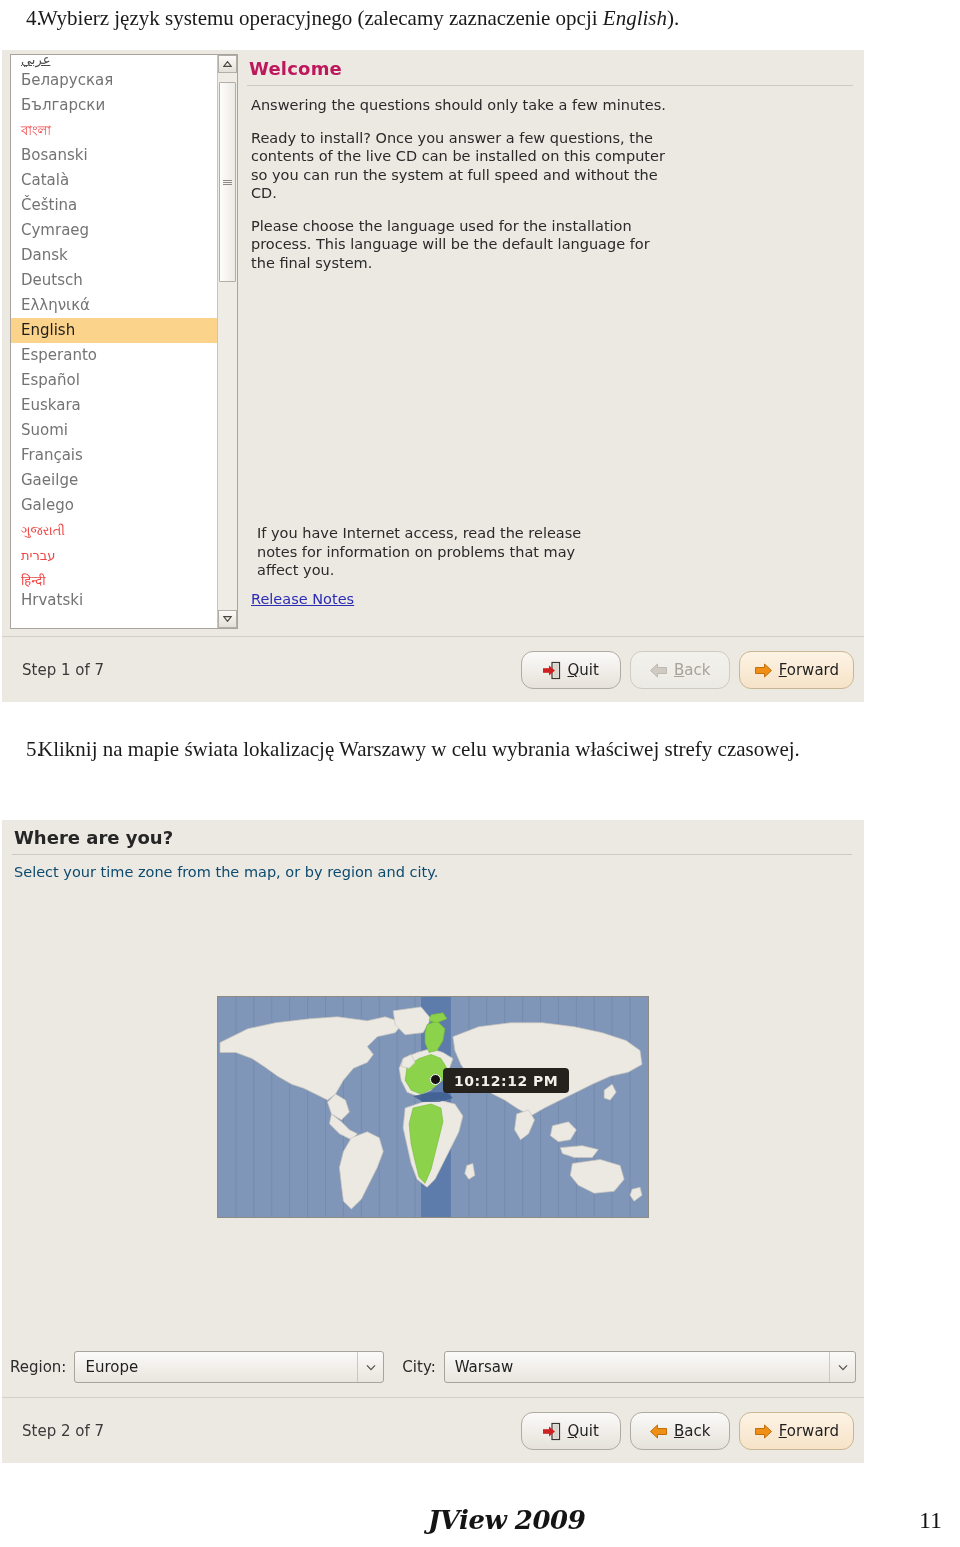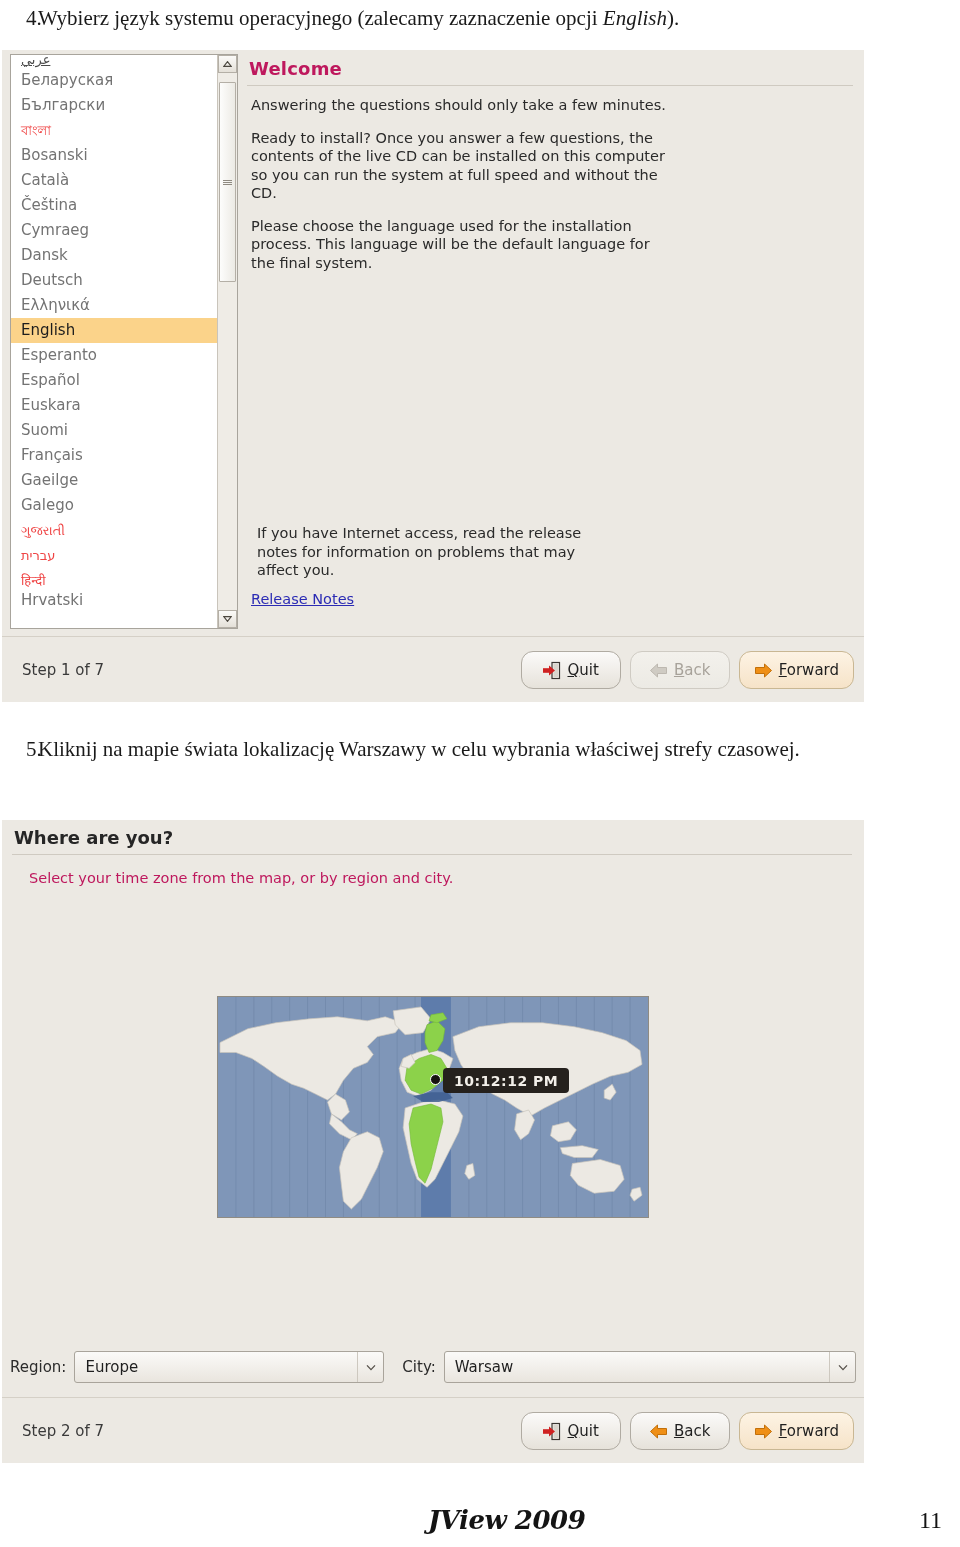--- a/index.html
+++ b/index.html
@@ -136,21 +136,21 @@
   
   .tz-head{
     position:absolute;left:10px;top:4px;width:840px;
   }
   .tz-head h2{
     margin:0;padding:3px 0 4px 2px;font-size:18px;font-weight:bold;color:#262626;
     font-family:"DejaVu Sans", sans-serif;
   }
   .tz-head .rule{height:1px;background:#cfcac1;margin:2px 0 9px 0;}
   .tz-head p{
-    margin:15px;padding-left:2px;font-size:14.5px;color:#be185d;
+    margin:0;padding-left:2px;font-size:14.5px;color:#0c4a6e;
     font-family:"DejaVu Sans", sans-serif;
   }
 
   .map-box{
     position:absolute;left:215px;top:176px;width:432px;height:222px;
     border:1px solid #8f8b83;box-sizing:border-box;
     background:#7f96b8;overflow:hidden;
   }
   .map-box svg{display:block;width:100%;height:100%;}
   .tz-tip{

